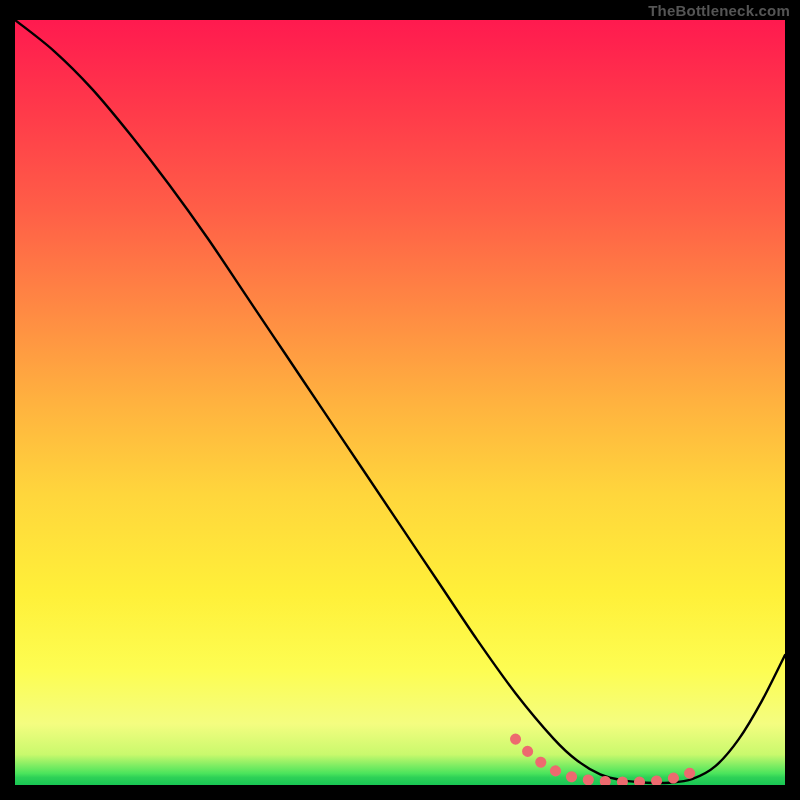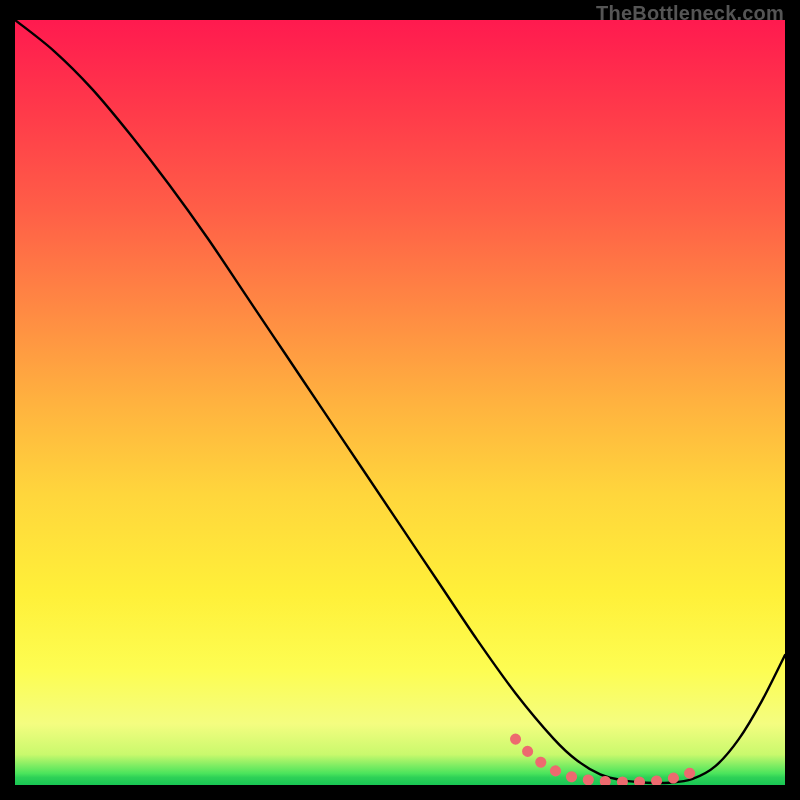--- a/index.html
+++ b/index.html
@@ -35,23 +35,23 @@
       #f4fd80 92%,
       #c9f96d 96%,
       #4ae45c 98.5%,
       #2ed157 99%,
       #18c653 100%
     );
   }
   .watermark {
     position: absolute;
     top: 2px;
-    right: 16px;
+    right: 10px;
     color: #555;
-    font-size: 20px;
+    font-size: 15px;
     font-weight: bold;
     letter-spacing: 0.2px;
     user-select: none;
   }
   svg.curves {
     position: absolute;
     left: 0;
     top: 0;
     width: 770px;
     height: 765px;

